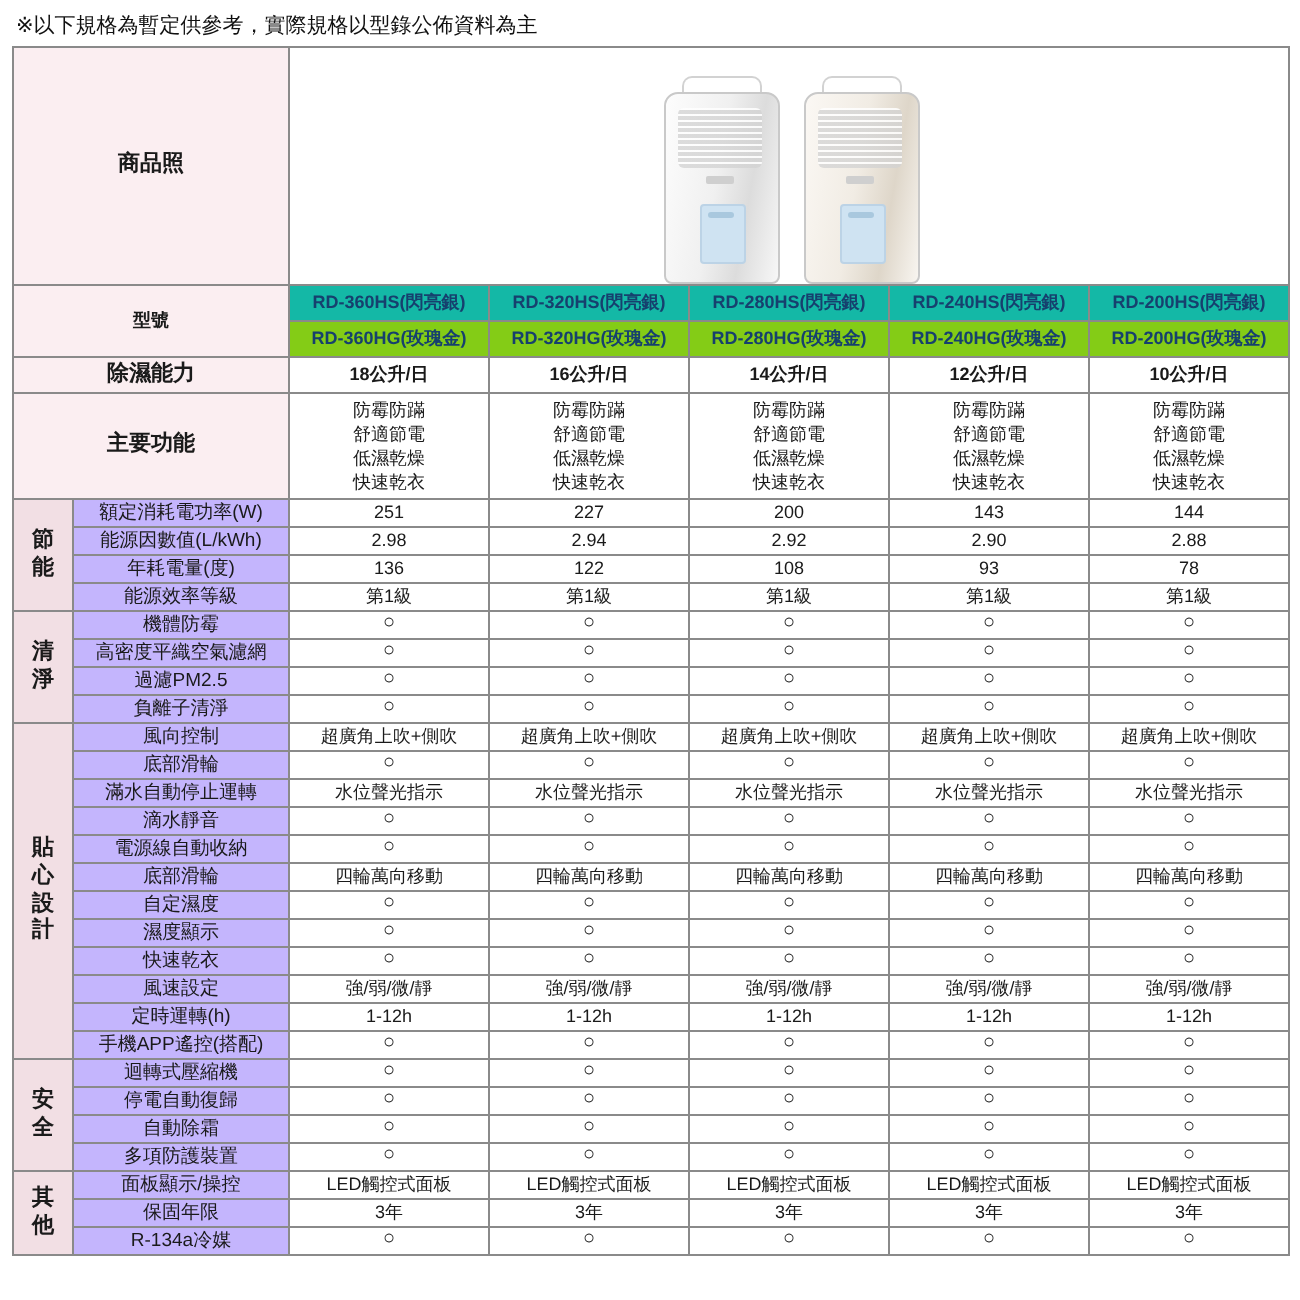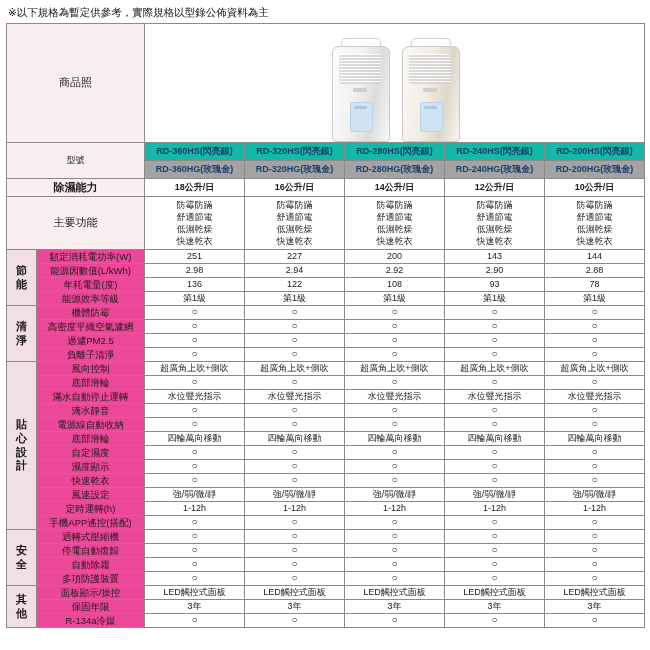--- a/index.html
+++ b/index.html
@@ -22,29 +22,29 @@
     line-height:1.25;
     height:13px;
   }
   .lbl-group{
     background:#f2dfe4;
     font-size:11px;
     font-weight:bold;
     width:30px;
   }
   .lbl-row{
-    background:#ec4899;
+    background:#c4b5fd;
     font-size:9.5px;
     width:96px;
     padding:0 2px;
   }
   .lbl-wide{
     background:#fbeef1;
     font-size:11px;
-    font-weight:normal;
+    font-weight:bold;
     padding:0 2px;
   }
   .photo-cell{height:118px;background:#ffffff;}
   .photo-wrap{display:flex;justify-content:center;align-items:flex-end;gap:14px;height:114px;}
   .unit{position:relative;width:56px;height:104px;}
   .unit .body{
     position:absolute;left:0;top:10px;width:56px;height:94px;
     border-radius:7px 7px 4px 4px;
     border:1px solid #c9c9c9;
   }
@@ -65,21 +65,21 @@
   }
   .unit .tank{
     position:absolute;left:18px;top:66px;width:21px;height:28px;
     background:#cfe3f2;border:1px solid #bcd3e6;border-radius:2px;
   }
   .unit .handle{
     position:absolute;left:22px;top:70px;width:13px;height:3px;background:#a9c8de;border-radius:2px;
   }
   .model-top td, .model-bot td{font-size:9px;}
   .model-silver{background:#14b8a6;color:#16406e;font-weight:bold;}
-  .model-gold{background:#a3a3a3;color:#16406e;font-weight:bold;}
+  .model-gold{background:#84cc16;color:#16406e;font-weight:bold;}
   .cap td{font-weight:bold;}
   .multi{line-height:1.35;font-family:Liberation Serif, serif;}
   .circ{font-size:10px;}
   .t-h{height:18px;}
 </style>
 </head>
 <body>
 
 <div id="page">
 

